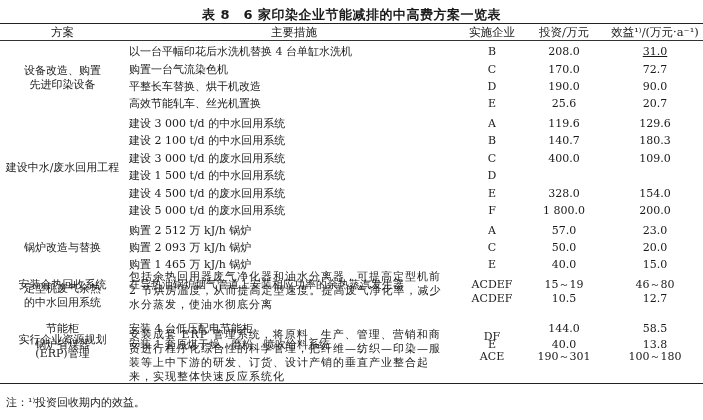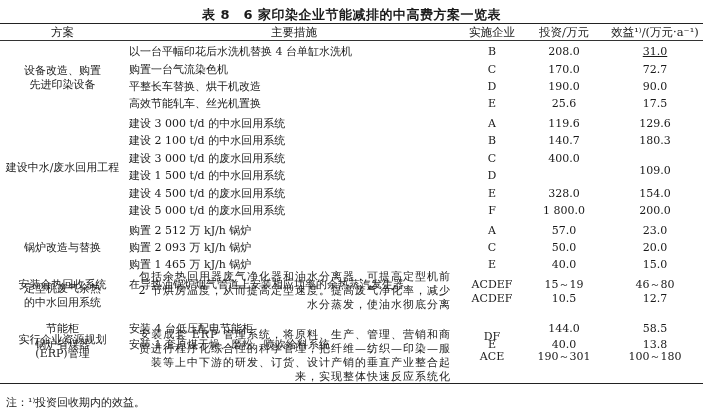--- a/index.html
+++ b/index.html
@@ -6,21 +6,21 @@
   body { width:703px; height:420px; position:relative; overflow:hidden;
          font-family:"DejaVu Serif", "Liberation Serif", serif; color:#1a1a1a; }
   .title { position:absolute; top:6px; left:0; width:703px; text-align:center;
            font-family:"DejaVu Sans", "Liberation Sans", sans-serif; font-weight:bold; font-size:13px; letter-spacing:0.5px; }
   .rule-top { position:absolute; left:0; width:703px; top:23px; height:0; border-top:1.6px solid #222; }
   .rule-mid { position:absolute; left:0; width:703px; top:40px; height:0; border-top:1px solid #333; }
   .rule-bot { position:absolute; left:0; width:703px; top:383px; height:0; border-top:1.6px solid #222; }
   .hdr { position:absolute; top:25px; font-size:11.5px; }
   .cell { position:absolute; font-size:11px; line-height:14px; white-space:nowrap; }
   .c-scheme { left:0; width:125px; text-align:center; }
-  .c-measure { left:129px;text-align:right; }
+  .c-measure { left:129px; }
   .c-ent { left:464px; width:56px; text-align:center; }
   .c-inv { left:528px; width:72px; text-align:center; }
   .c-ben { left:607px; width:96px; text-align:center; }
   .wrap { white-space:normal; width:322px; letter-spacing:1px; }
   .note { position:absolute; left:6px; top:395px; font-size:11px; }
 </style>
 </head>
 <body>
 
 <div class="title">表 8　6 家印染企业节能减排的中高费方案一览表</div>
@@ -43,34 +43,34 @@
     <div class="cell c-ent" style="top: 63px;">C</div>
     <div class="cell c-inv" style="top: 63px;">170.0</div>
     <div class="cell c-ben" style="top: 63px;">72.7</div>
     <div class="cell c-measure" style="top: 80px;">平整长车替换、烘干机改造</div>
     <div class="cell c-ent" style="top: 80px;">D</div>
     <div class="cell c-inv" style="top: 80px;">190.0</div>
     <div class="cell c-ben" style="top: 80px;">90.0</div>
     <div class="cell c-measure" style="top: 97px;">高效节能轧车、丝光机置换</div>
     <div class="cell c-ent" style="top: 97px;">E</div>
     <div class="cell c-inv" style="top: 97px;">25.6</div>
-    <div class="cell c-ben" style="top: 97px;">17.5</div>
+    <div class="cell c-ben" style="top: 97px;">20.7</div>
     <div class="cell c-scheme" style="top: 160.5px; white-space: pre-line;">建设中水/废水回用工程</div>
     <div class="cell c-measure" style="top: 117px;">建设 3 000 t/d 的中水回用系统</div>
     <div class="cell c-ent" style="top: 117px;">A</div>
     <div class="cell c-inv" style="top: 117px;">119.6</div>
     <div class="cell c-ben" style="top: 117px;">129.6</div>
     <div class="cell c-measure" style="top: 134px;">建设 2 100 t/d 的中水回用系统</div>
     <div class="cell c-ent" style="top: 134px;">B</div>
     <div class="cell c-inv" style="top: 134px;">140.7</div>
     <div class="cell c-ben" style="top: 134px;">180.3</div>
     <div class="cell c-measure" style="top: 152px;">建设 3 000 t/d 的废水回用系统</div>
     <div class="cell c-ent" style="top: 152px;">C</div>
     <div class="cell c-inv" style="top: 152px;">400.0</div>
-    <div class="cell c-ben" style="top: 164px;">109.0</div>
+    <div class="cell c-ben" style="top: 152px;">109.0</div>
     <div class="cell c-measure" style="top: 169px;">建设 1 500 t/d 的中水回用系统</div>
     <div class="cell c-ent" style="top: 169px;">D</div>
     <div class="cell c-inv" style="top: 169px;"></div>
     <div class="cell c-ben" style="top: 169px;"></div>
     <div class="cell c-measure" style="top: 187px;">建设 4 500 t/d 的废水回用系统</div>
     <div class="cell c-ent" style="top: 187px;">E</div>
     <div class="cell c-inv" style="top: 187px;">328.0</div>
     <div class="cell c-ben" style="top: 187px;">154.0</div>
     <div class="cell c-measure" style="top: 204px;">建设 5 000 t/d 的废水回用系统</div>
     <div class="cell c-ent" style="top: 204px;">F</div>

